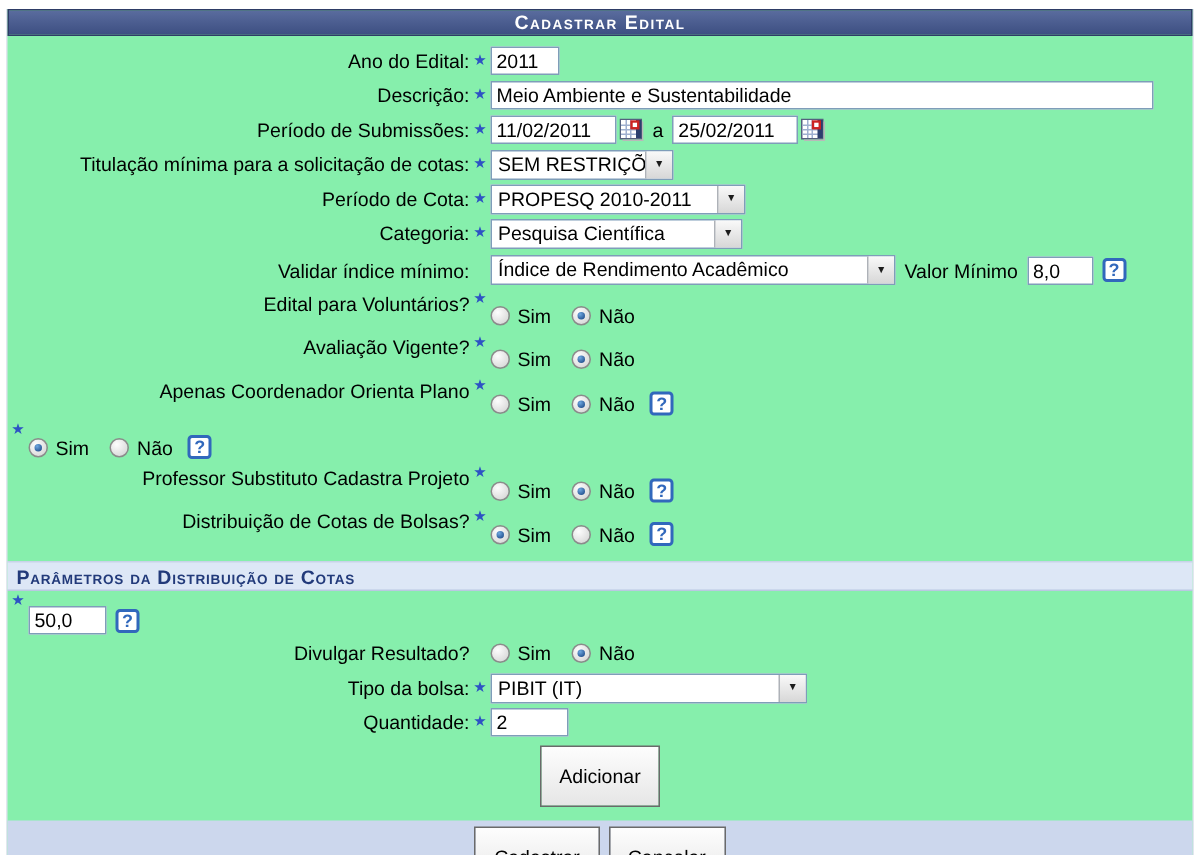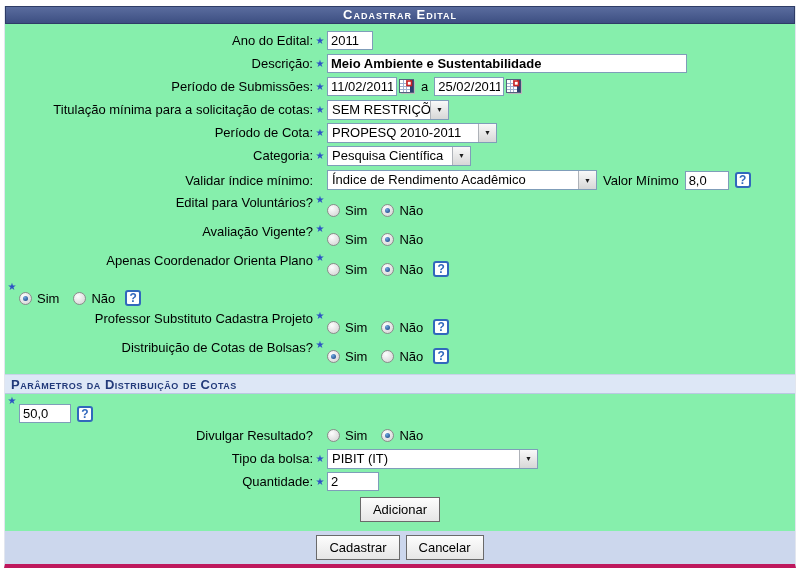--- a/index.html
+++ b/index.html
@@ -9,35 +9,35 @@
   .rows{padding-top:5px;}
   .row{display:flex;align-items:center;min-height:23px;}
   .row.r-off{min-height:29px;align-items:flex-start;}
   .row.r-off .lbl{padding-top:2px;}
   .row.r-off .ctrl{padding-top:10px;}
   .lbl{width:308px;text-align:right;white-space:nowrap;}
   .star{display:inline-block;width:14px;text-align:center;color:#2d52c4;font-size:10px;line-height:13px;flex:0 0 14px;}
   .star.hid{visibility:hidden;}
   .ctrl{display:flex;align-items:center;}
   input.txt{border:1px solid #7f9db9;background:#fff;height:19px;box-sizing:border-box;padding:0 3px;font-family:"Liberation Sans","DejaVu Sans",sans-serif;font-size:13px;color:#000;}
-  .w-ano{width:46px;}.w-desc{width:360px;font-weight:bold;}.w-date{width:70px;}.w-valmin{width:44px;}.w-fppi{width:52px;}.w-qtd{width:52px;}
+  .w-ano{width:46px;}.w-desc{width:442px;}.w-date{width:84px;}.w-valmin{width:44px;}.w-fppi{width:52px;}.w-qtd{width:52px;}
   .sel{display:inline-flex;align-items:stretch;border:1px solid #7f9db9;background:#fff;height:20px;box-sizing:border-box;cursor:default;}
   .sel .sel-txt{padding:1px 4px 0 4px;white-space:nowrap;overflow:hidden;flex:1;}
   .sel .sel-btn{width:17px;background:linear-gradient(#f9f9f9,#d7d7d7);border-left:1px solid #aeb2b8;display:flex;align-items:center;justify-content:center;font-size:7px;color:#1c1c1c;}
-  .sel-tit{width:122px;}.sel-cota{width:170px;}.sel-cat{width:144px;}.sel-ind{width:270px;}.sel-bolsa{width:211px;}
+  .sel-tit{width:122px;}.sel-cota{width:170px;}.sel-cat{width:168px;}.sel-ind{width:270px;}.sel-bolsa{width:211px;}
   .cal{margin-left:2px;display:inline-flex;cursor:pointer;}
   .midtext{margin:0 6px;white-space:nowrap;}
   .radio{display:inline-block;width:13px;height:13px;border-radius:50%;border:1px solid #8b8b8b;background:radial-gradient(circle at 35% 30%,#fdfdfd,#d0d0d0);position:relative;box-sizing:border-box;flex:0 0 13px;cursor:pointer;}
   .radio.checked::after{content:"";position:absolute;left:3px;top:3px;width:5px;height:5px;border-radius:50%;background:radial-gradient(circle at 35% 30%,#6fa8e0,#123d7c);}
   .rlabel{margin:0 14px 0 5px;}
   .rlabel.last{margin-right:4px;}
   .help{width:16px;height:16px;border:2px solid #3168bc;border-radius:3px;background:#fff;color:#3168bc;font-weight:bold;font-size:12px;line-height:12px;text-align:center;display:inline-block;box-sizing:border-box;margin-left:6px;cursor:pointer;}
   .sectionbar{margin-top:7px;background:#dde7f6;border-top:1px solid #c8d3e8;border-bottom:1px solid #bac8e2;color:#223a7a;font-weight:bold;font-variant:small-caps;letter-spacing:.5px;padding:2px 6px 1px 6px;}
   .btnrow{text-align:center;padding:4px 0 5px 0;}
-  button.btn{font-family:"Liberation Sans","DejaVu Sans",sans-serif;font-size:13px;padding:4px 12px;background:linear-gradient(#fdfdfd,#e6e6e6);border:1px solid #6a6a6a;color:#000;cursor:pointer;}
+  button.btn{font-family:"Liberation Sans","DejaVu Sans",sans-serif;font-size:13px;padding:12px 12px;background:linear-gradient(#fdfdfd,#e6e6e6);border:1px solid #6a6a6a;color:#000;cursor:pointer;}
   .footerbar{margin-top:4px;background:#ccd7ed;padding:4px 0;display:flex;justify-content:center;gap:6px;}
   .note{margin-top:11px;text-align:center;}
   .note .star{width:auto;margin-right:4px;}
 </style>
 </head>
 <body>
 
 <svg width="0" height="0" style="position:absolute">
   <defs>
     <g id="cal-icon">

